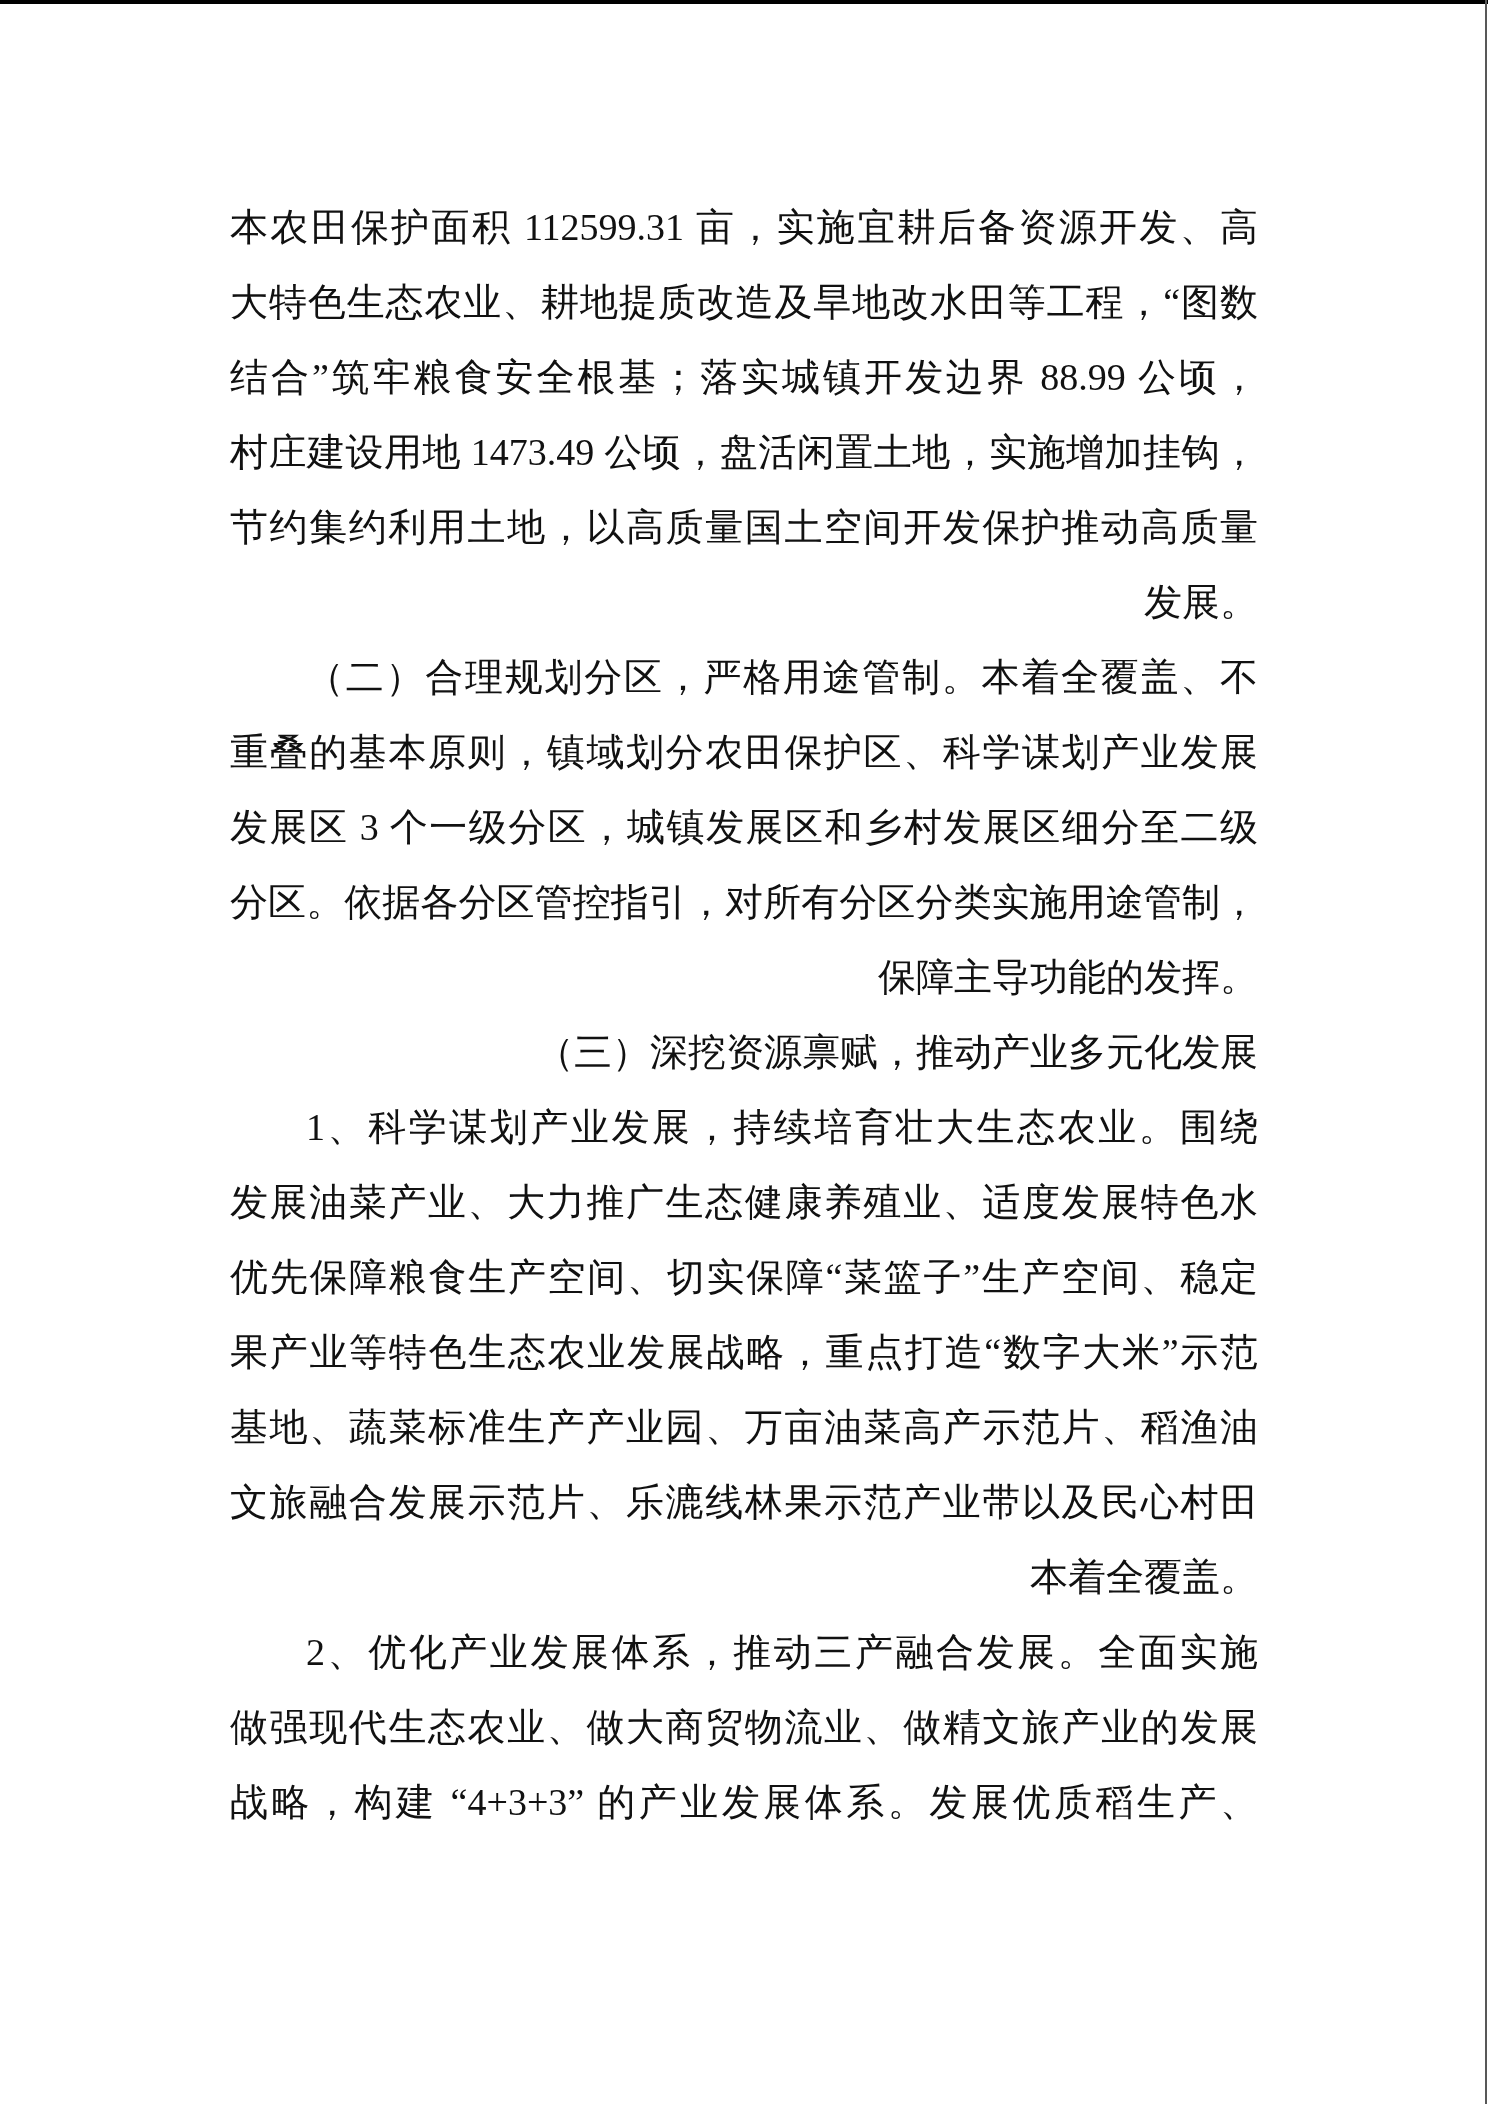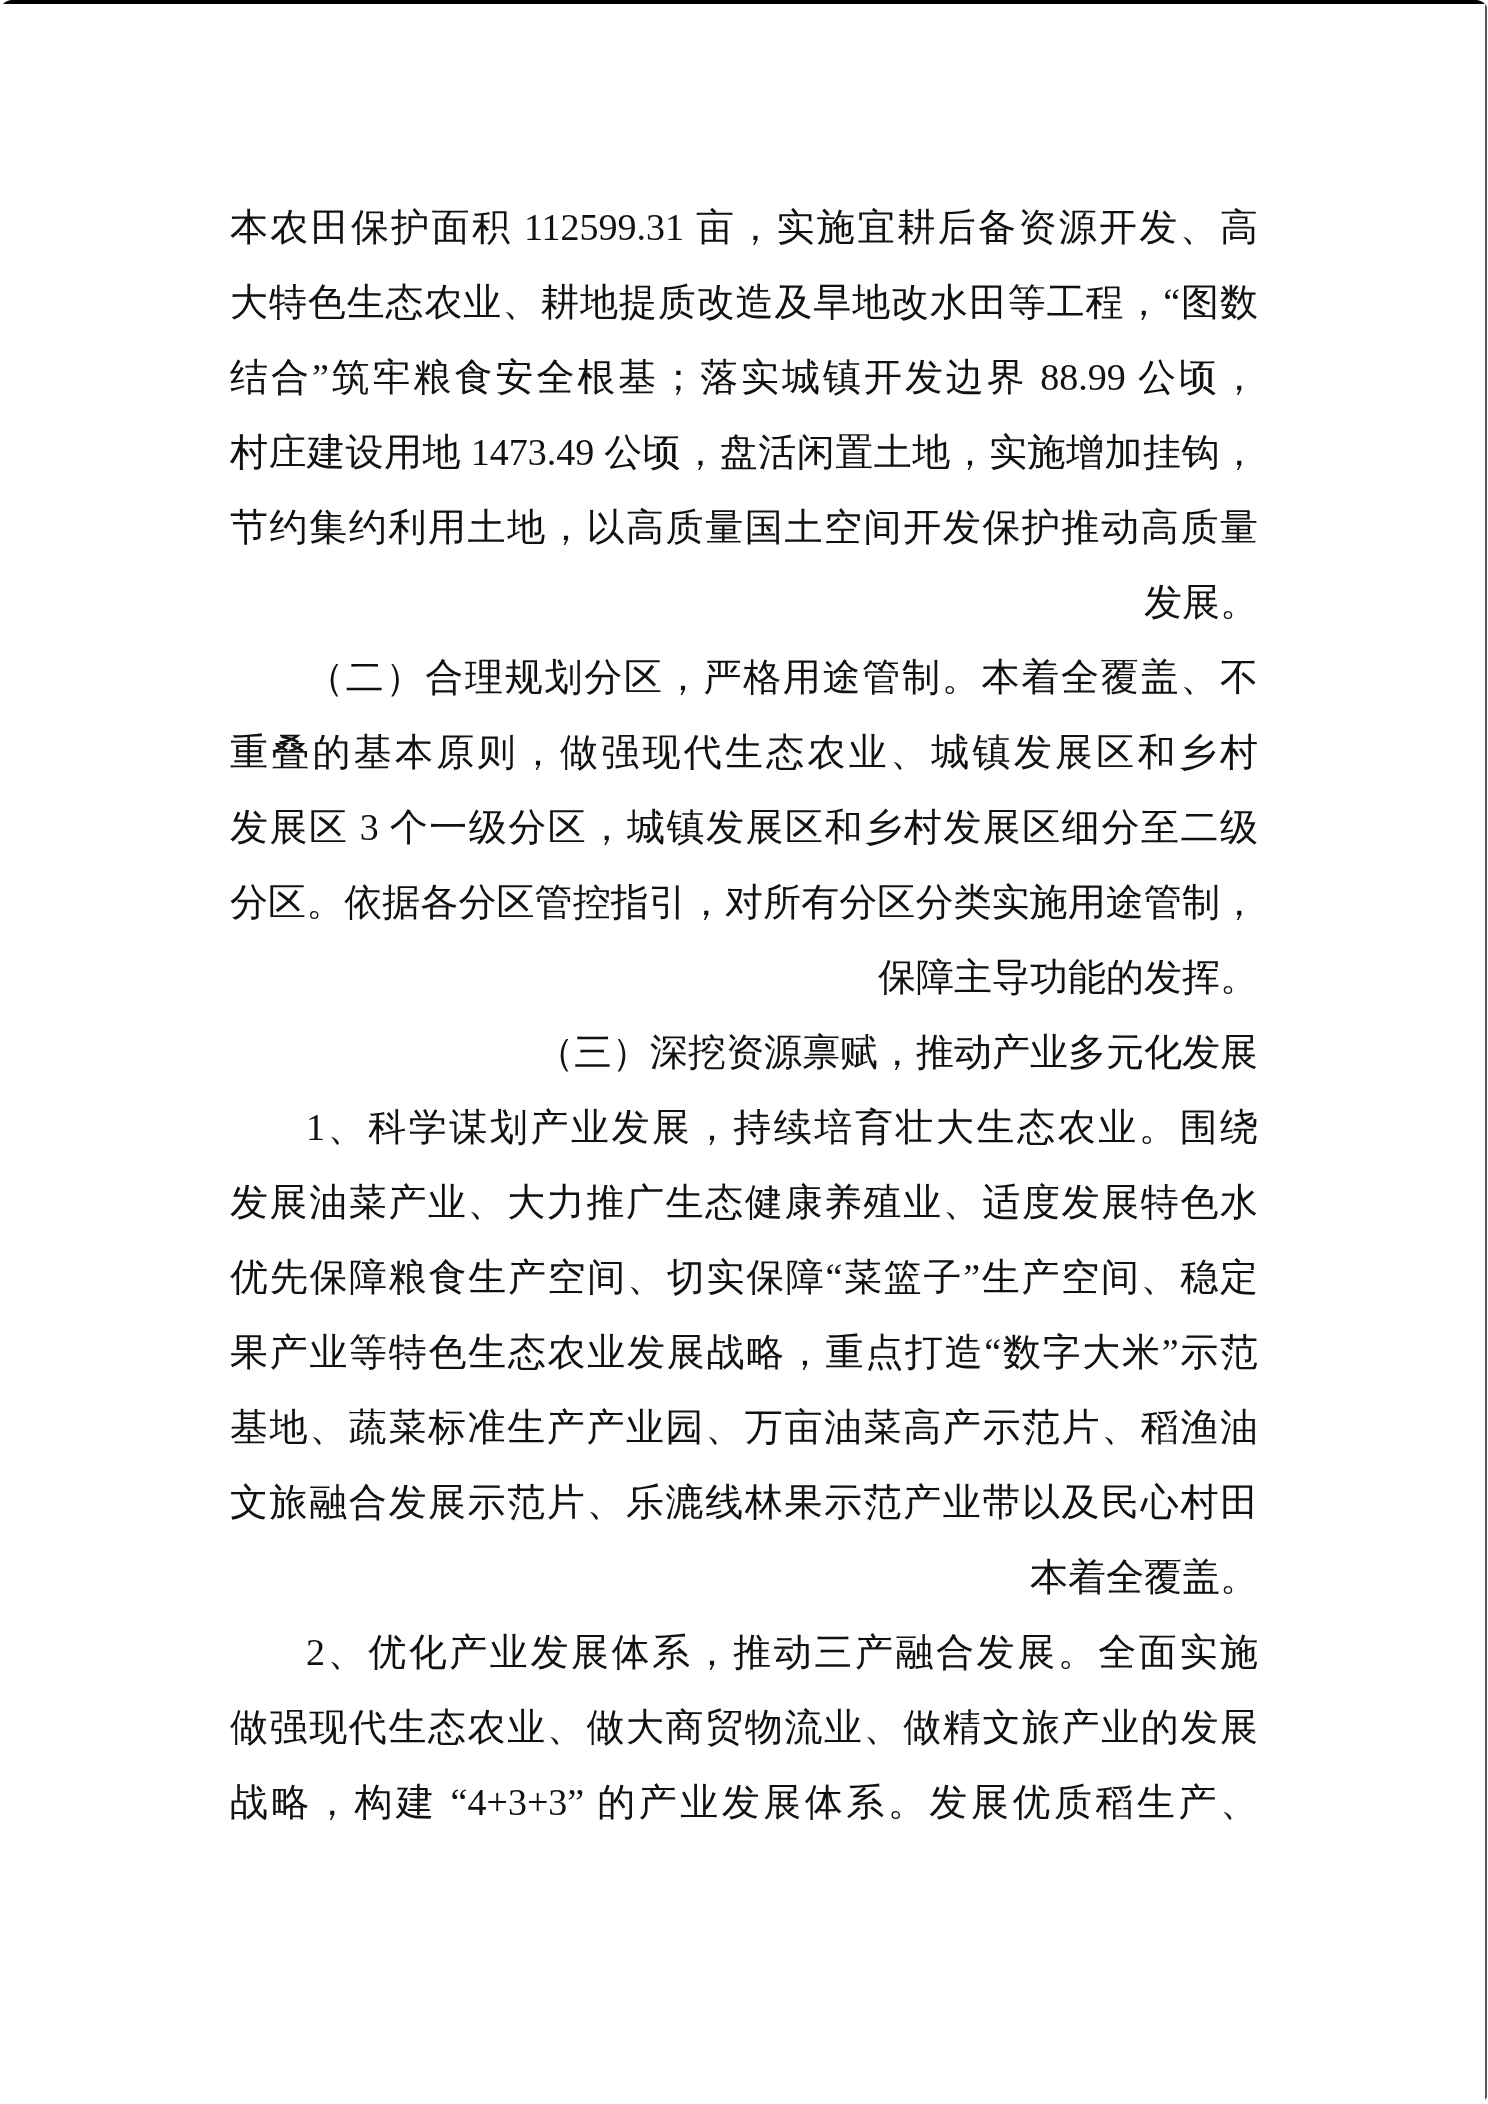--- a/index.html
+++ b/index.html
@@ -13,21 +13,20 @@
     padding: 0;
     background: #ffffff;
   }
   .page {
     position: relative;
     width: 1488px;
     height: 2104px;
     background: var(--page-bg);
     overflow: hidden;
     font-family: "Liberation Serif", "DejaVu Serif", serif;
-    border-radius: 12px;
   }
   .top-edge {
     position: absolute;
     top: 0; left: 0;
     width: 100%;
     height: 4px;
     background: var(--top-edge-color);
   }
   .right-edge {
     position: absolute;
@@ -66,21 +65,21 @@
   <div class="top-edge"></div>
   <div class="right-edge"></div>
   <div class="text-block">
       <div class="line fill">本农田保护面积 112599.31 亩，实施宜耕后备资源开发、高</div>
       <div class="line fill">大特色生态农业、耕地提质改造及旱地改水田等工程，“图数</div>
       <div class="line fill">结合”筑牢粮食安全根基；落实城镇开发边界 88.99 公顷，</div>
       <div class="line fill">村庄建设用地 1473.49 公顷，盘活闲置土地，实施增加挂钩，</div>
       <div class="line fill">节约集约利用土地，以高质量国土空间开发保护推动高质量</div>
       <div class="line">发展。</div>
       <div class="line indent fill">（二）合理规划分区，严格用途管制。本着全覆盖、不</div>
-      <div class="line fill">重叠的基本原则，做强现代生态农业、城镇发展区和乡村</div>
+      <div class="line fill">重叠的基本原则，镇域划分农田保护区、科学谋划产业发展</div>
       <div class="line fill">发展区 3 个一级分区，城镇发展区和乡村发展区细分至二级</div>
       <div class="line fill">分区。依据各分区管控指引，对所有分区分类实施用途管制，</div>
       <div class="line">保障主导功能的发挥。</div>
       <div class="line indent">（三）深挖资源禀赋，推动产业多元化发展</div>
       <div class="line indent fill">1、科学谋划产业发展，持续培育壮大生态农业。围绕</div>
       <div class="line fill">发展油菜产业、大力推广生态健康养殖业、适度发展特色水</div>
       <div class="line fill">优先保障粮食生产空间、切实保障“菜篮子”生产空间、稳定</div>
       <div class="line fill">果产业等特色生态农业发展战略，重点打造“数字大米”示范</div>
       <div class="line fill">基地、蔬菜标准生产产业园、万亩油菜高产示范片、稻渔油</div>
       <div class="line fill">文旅融合发展示范片、乐漉线林果示范产业带以及民心村田</div>

